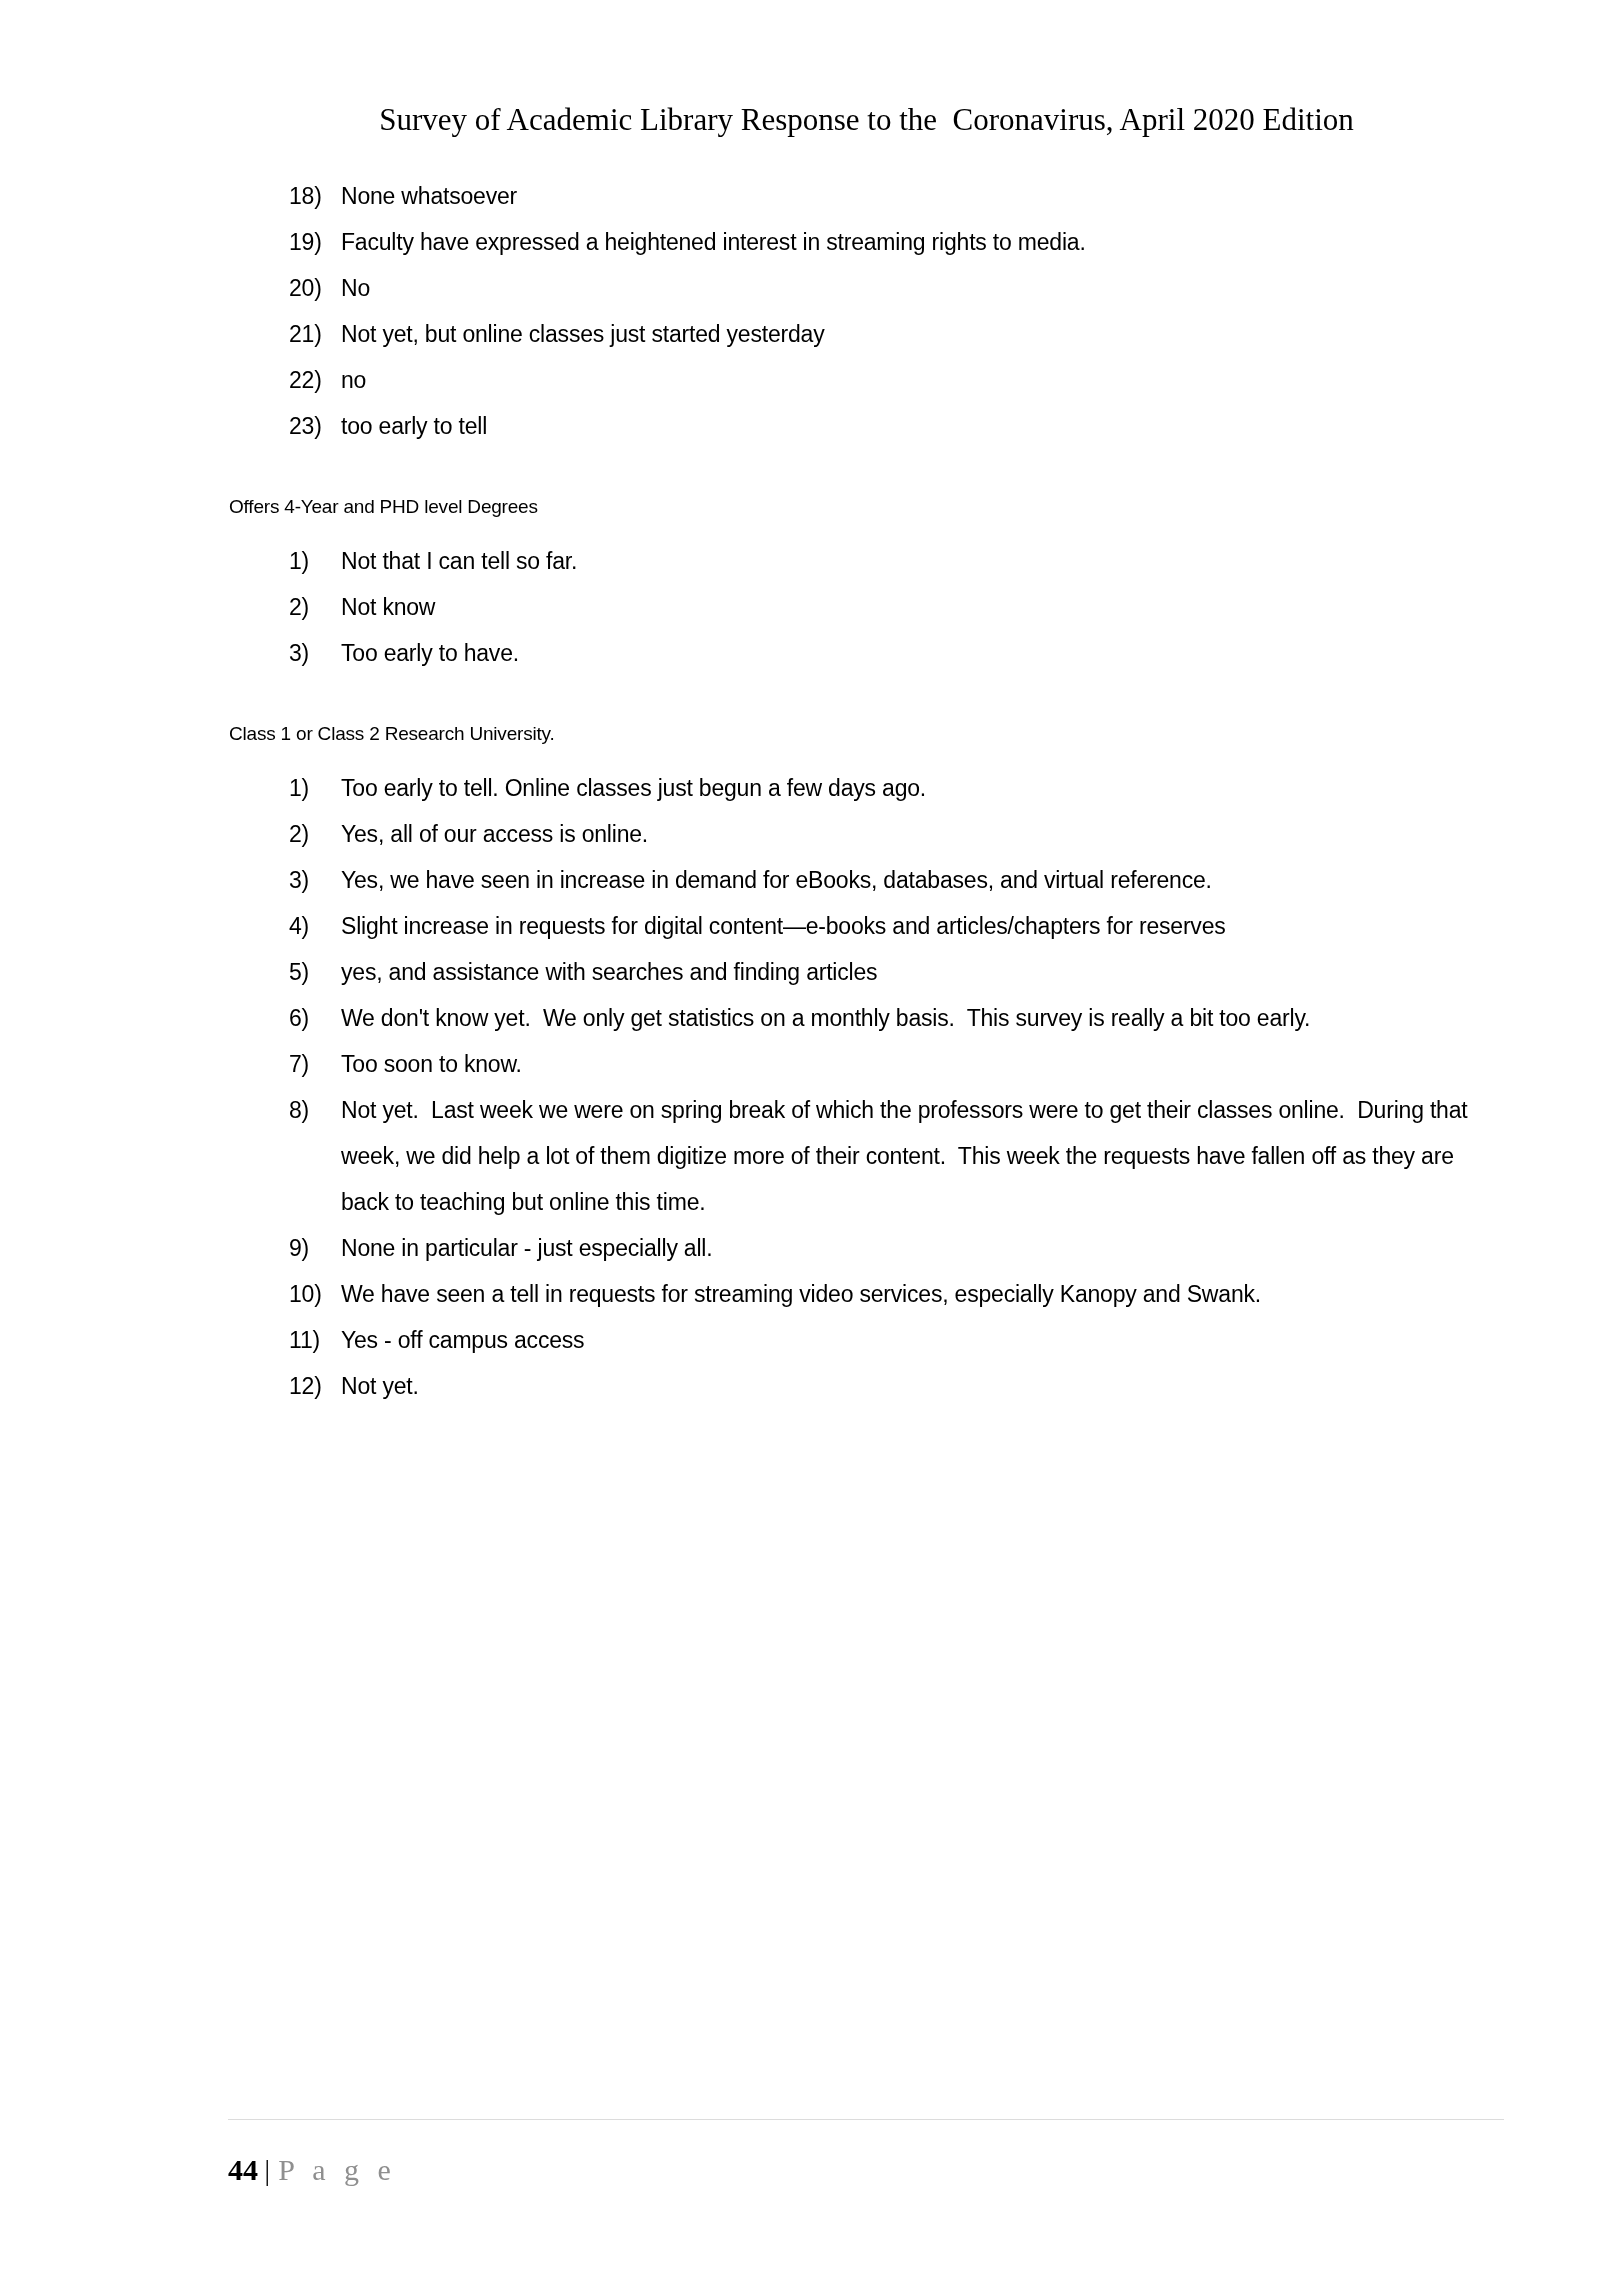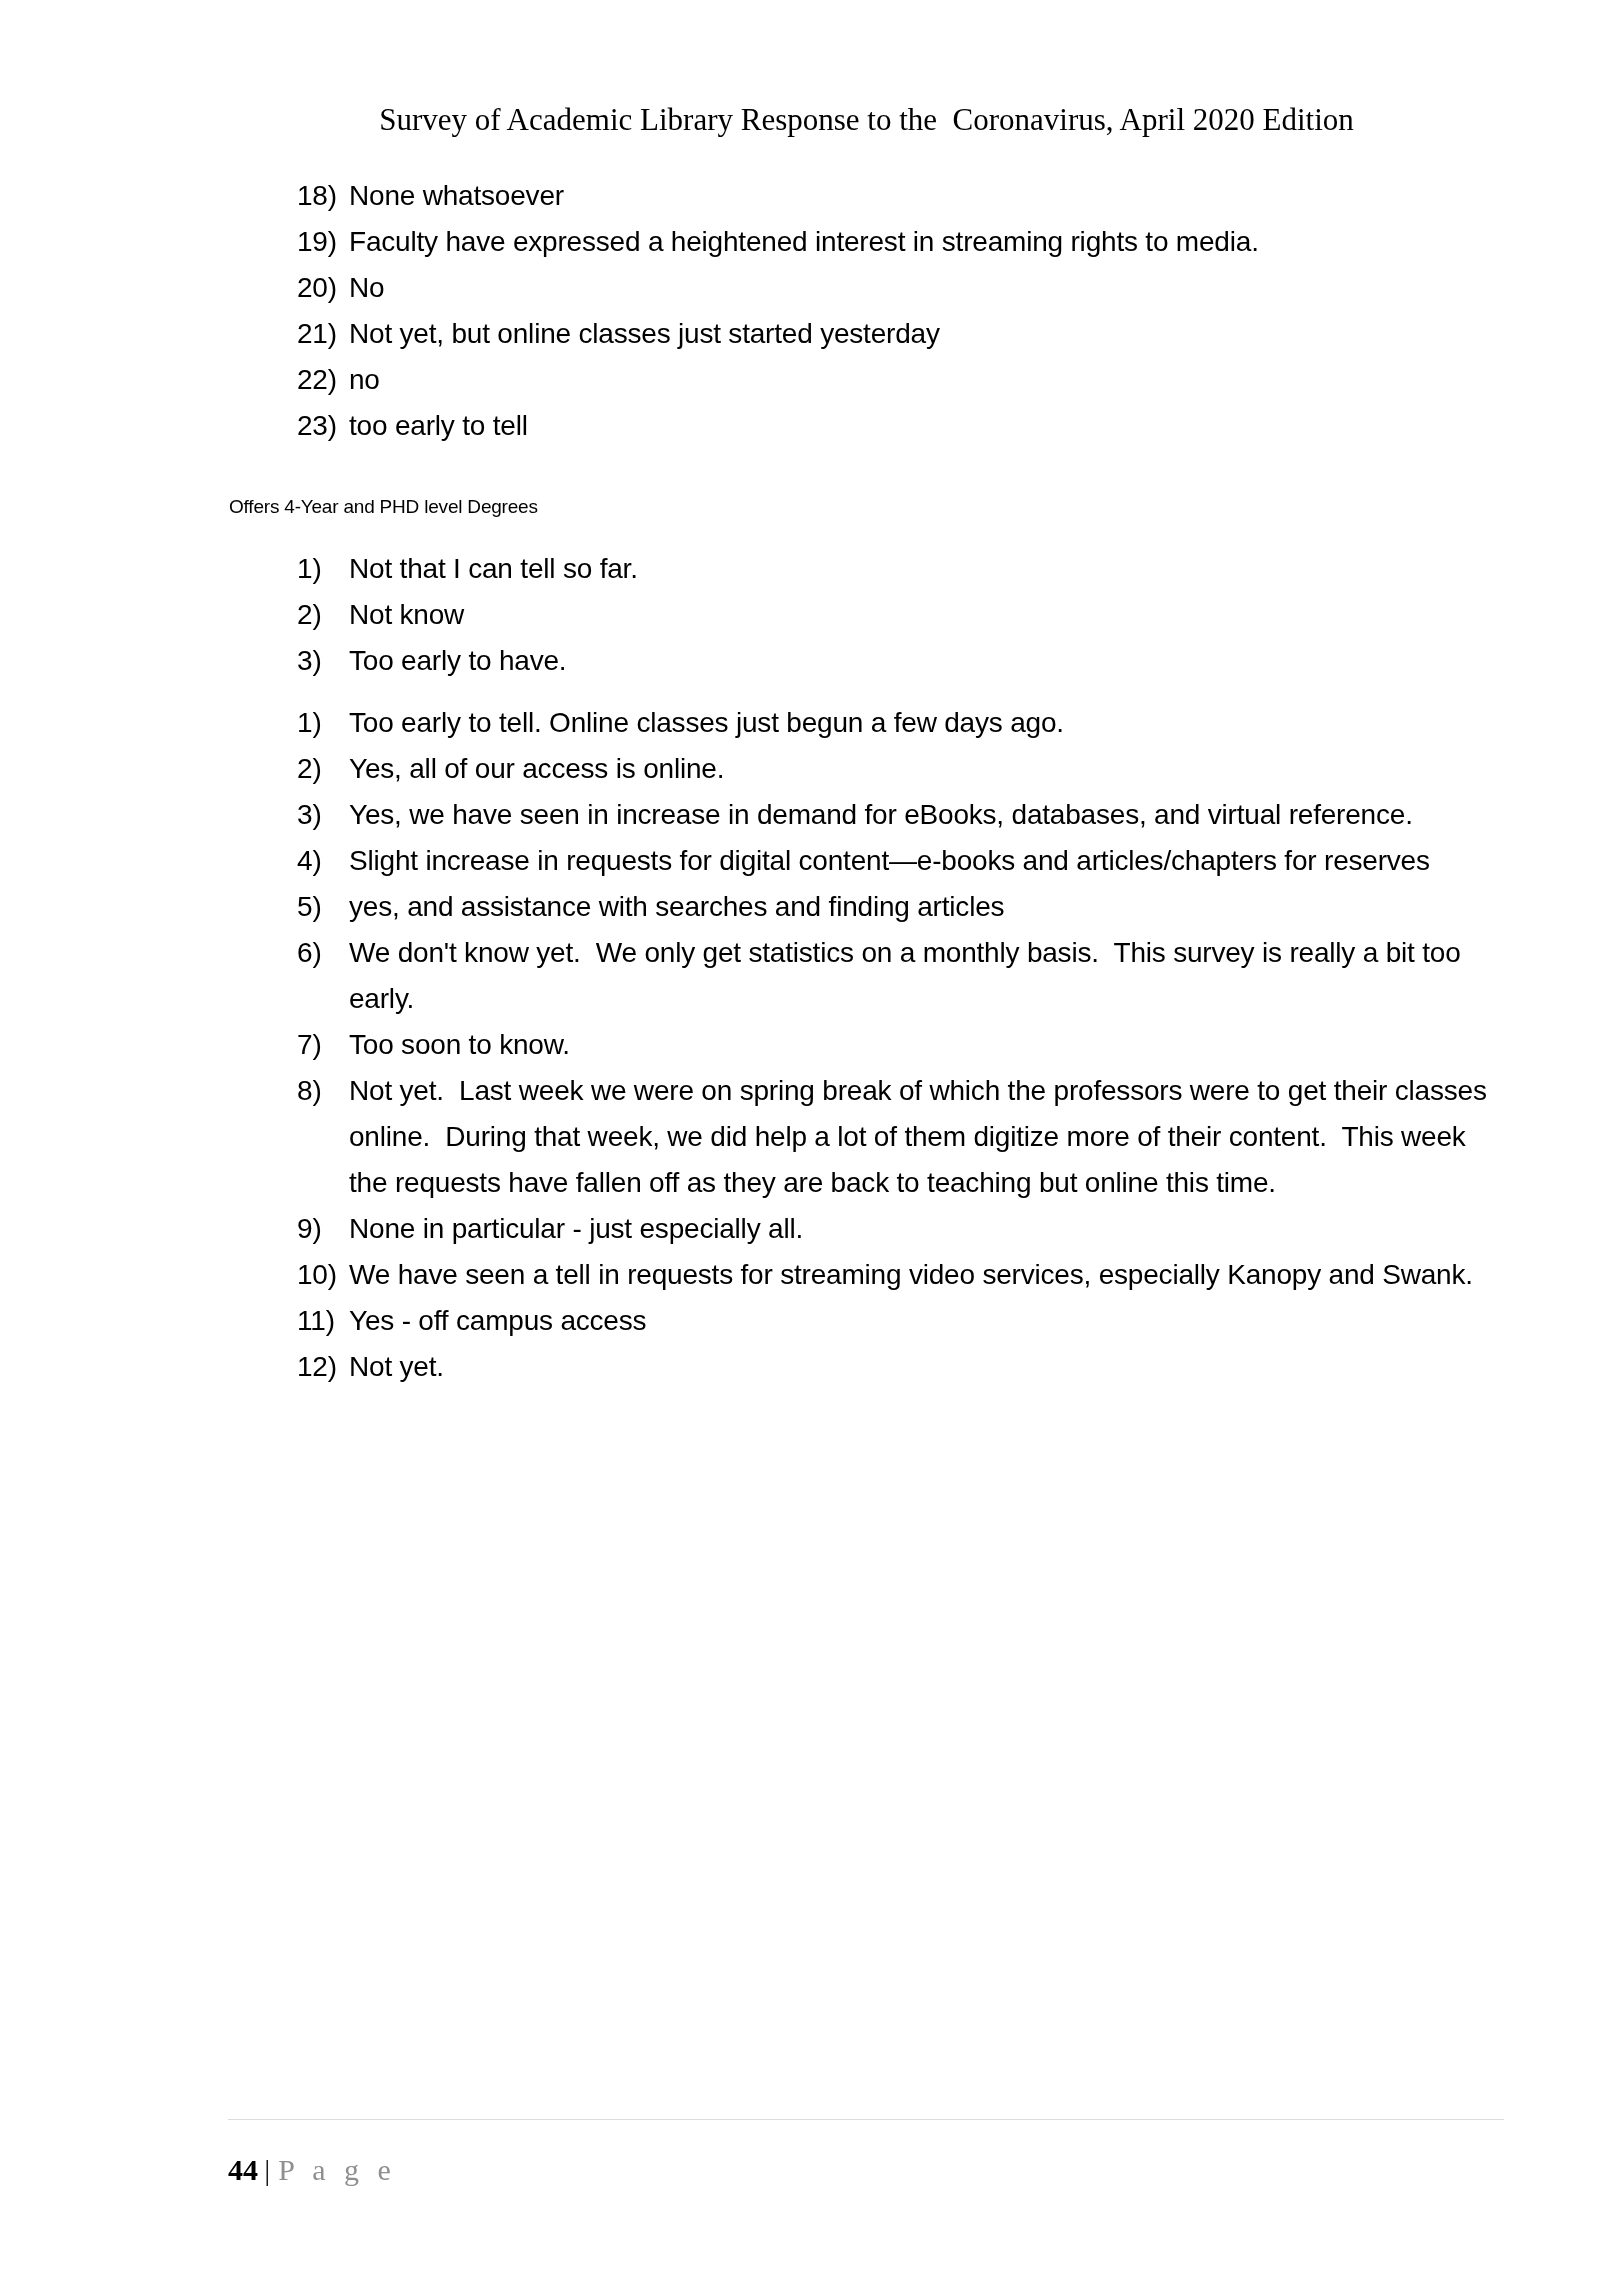--- a/index.html
+++ b/index.html
@@ -31,23 +31,23 @@
   .section-heading {
     font-size: 19px;
     letter-spacing: -0.2px;
     line-height: 46px;
     margin: 35px 0 0 0;
     white-space: pre-wrap;
   }
 
   ol.answer-list {
     list-style: none;
-    margin: 16px;
+    margin: 8px;
     padding: 0;
-    font-size: 28px;
+    font-size: 23px;
     letter-spacing: -0.2px;
     line-height: 46px;
   }
 
   ol.answer-list li {
     position: relative;
     padding-left: 104px;
     white-space: pre-wrap;
   }
 
@@ -109,20 +109,21 @@
   <section class="section">
     <p class="section-heading">Offers 4-Year and PHD level Degrees</p>
     <ol class="answer-list" style="counter-reset: ansitem 0;">
         <li>Not that I can tell so far.</li>
         <li>Not know</li>
         <li>Too early to have.</li>
       </ol>
   </section>
 
   <section class="section">
+    <p class="section-heading">Class 1 or Class 2 Research University.</p>
     <ol class="answer-list" style="counter-reset: ansitem 0;">
         <li>Too early to tell. Online classes just begun a few days ago.</li>
         <li>Yes, all of our access is online.</li>
         <li>Yes, we have seen in increase in demand for eBooks, databases, and virtual reference.</li>
         <li>Slight increase in requests for digital content—e-books and articles/chapters for reserves</li>
         <li>yes, and assistance with searches and finding articles</li>
         <li>We don't know yet.  We only get statistics on a monthly basis.  This survey is really a bit too early.</li>
         <li>Too soon to know.</li>
         <li>Not yet.  Last week we were on spring break of which the professors were to get their classes online.  During that week, we did help a lot of them digitize more of their content.  This week the requests have fallen off as they are back to teaching but online this time.</li>
         <li>None in particular - just especially all.</li>

